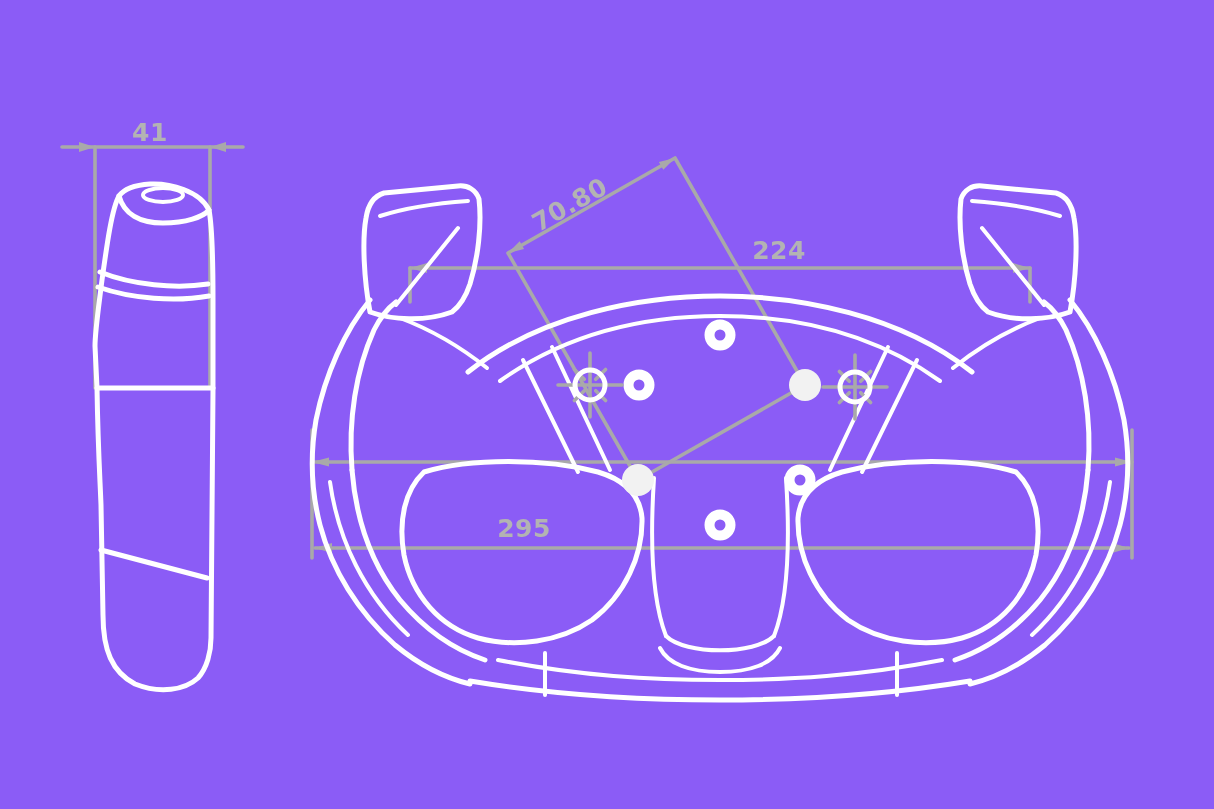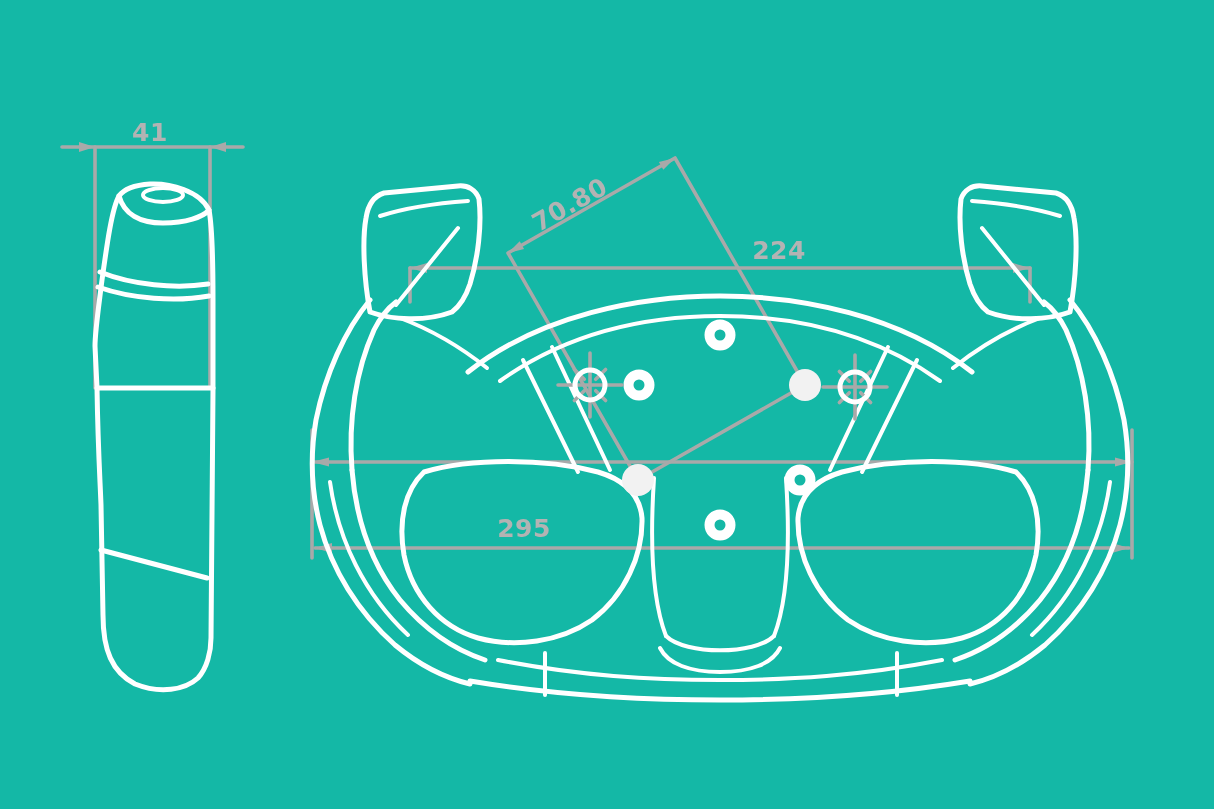--- a/index.html
+++ b/index.html
@@ -8,21 +8,21 @@
     background:#000;
     width:1214px;
     height:809px;
     overflow:hidden;
     font-family:"DejaVu Sans", sans-serif;
   }
   .canvas-wrap{
     position:relative;
     width:1214px;
     height:809px;
-    background:#14b8a6;
+    background:#8b5cf6;
   }
   svg{display:block}
   .outline{
     fill:none;
     stroke:#ffffff;
     stroke-width:5;
     stroke-linecap:round;
     stroke-linejoin:round;
   }
   .outline.thin{stroke-width:4}

